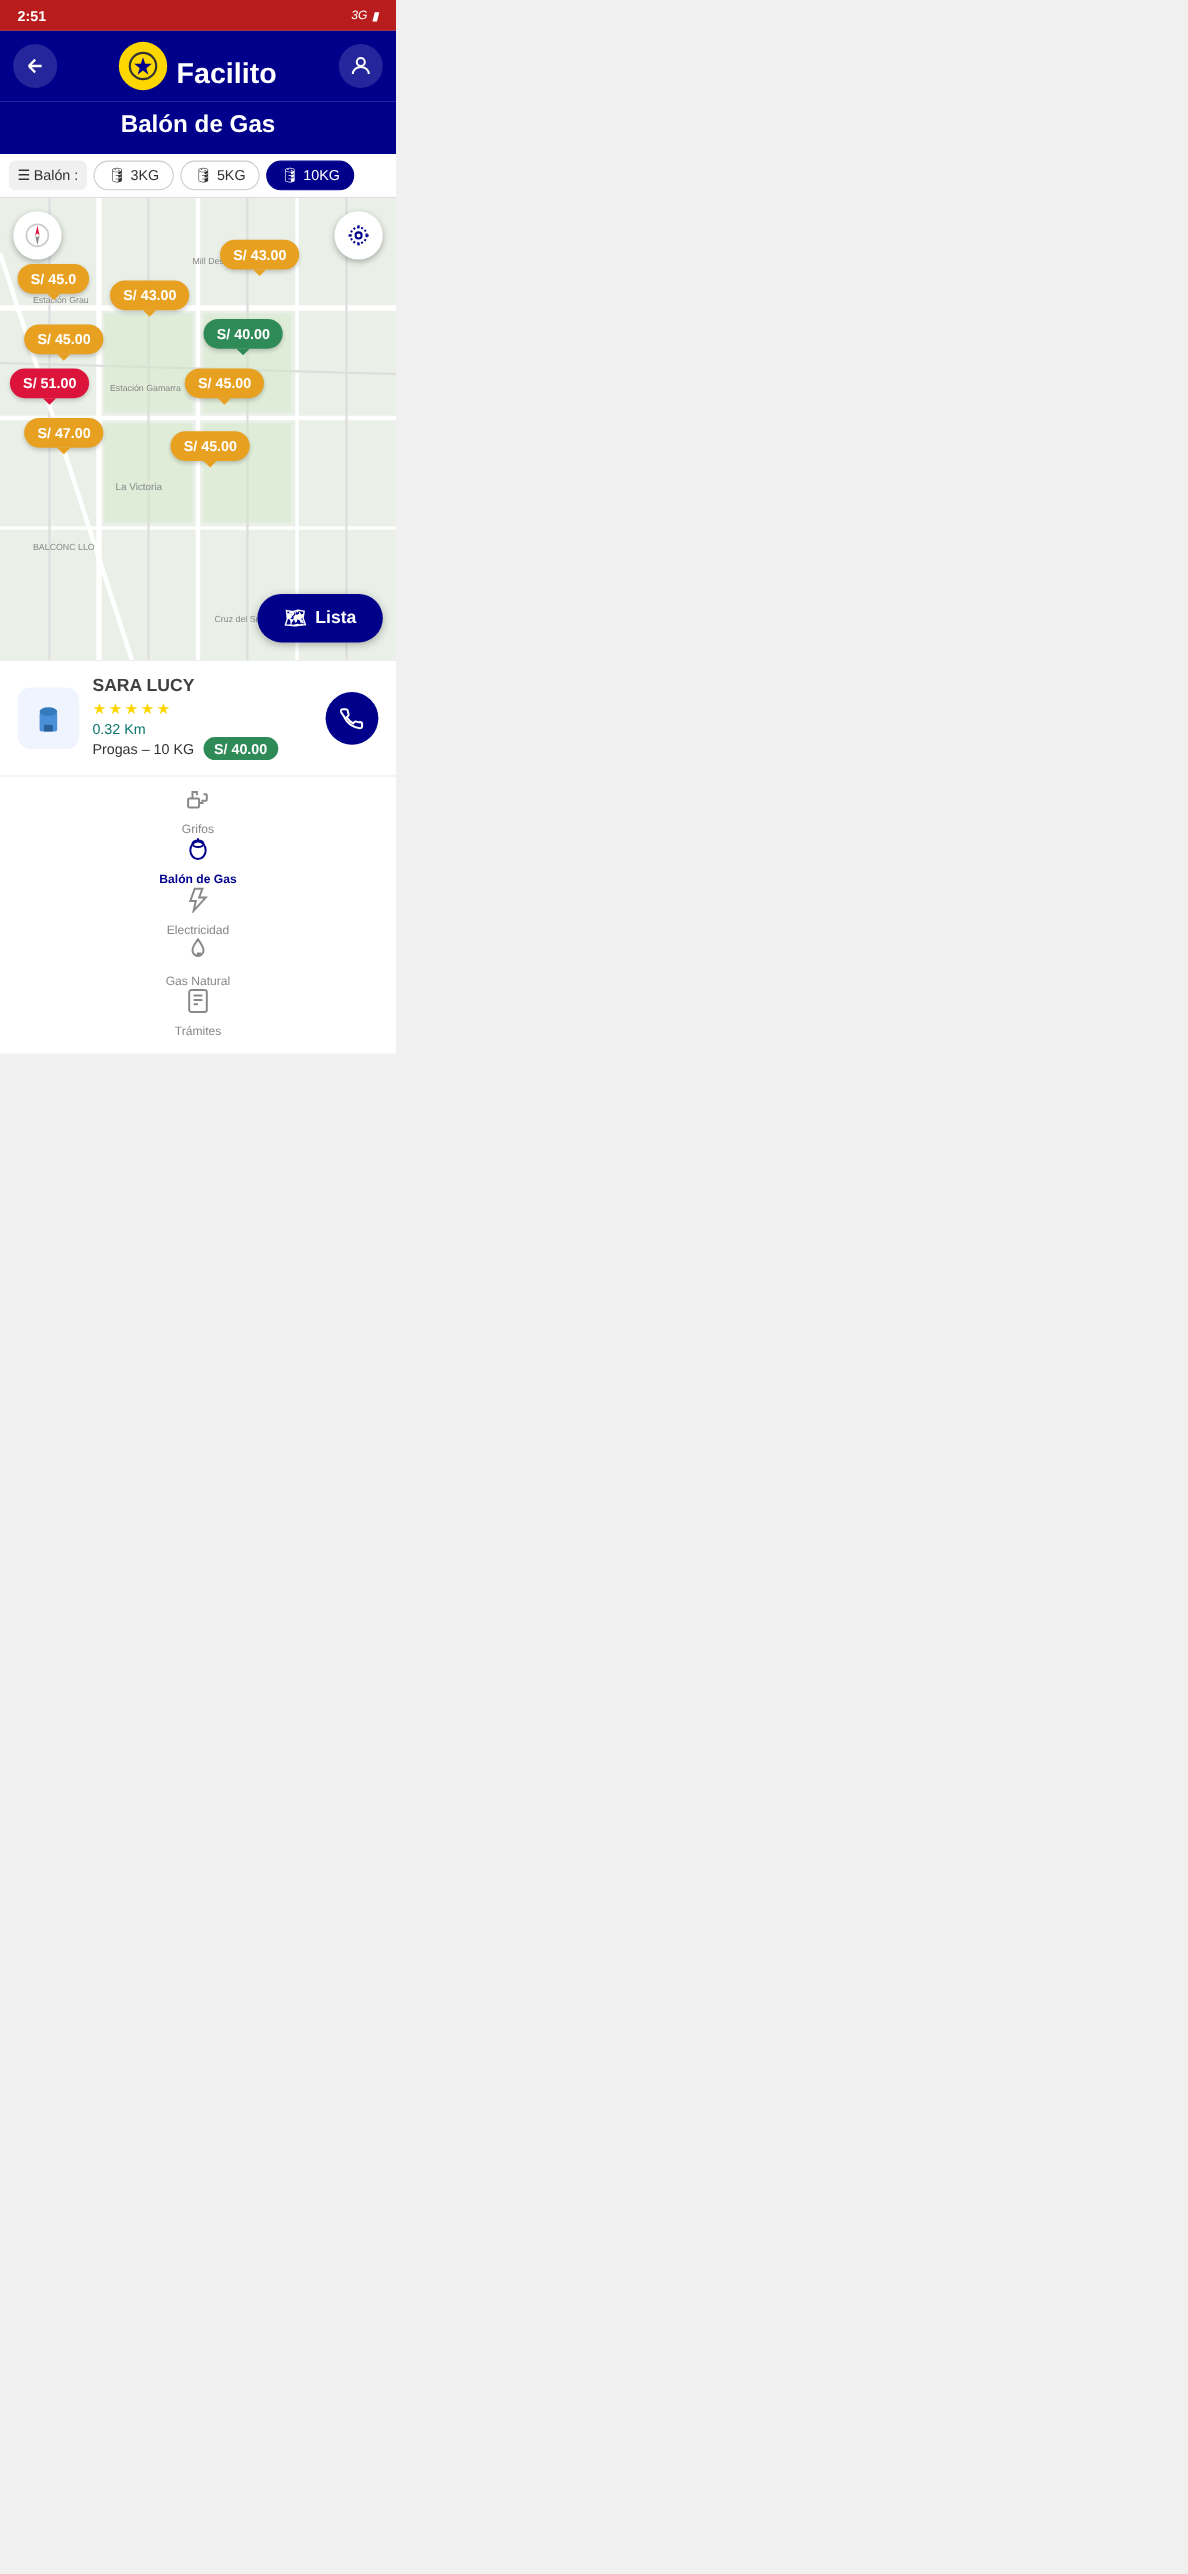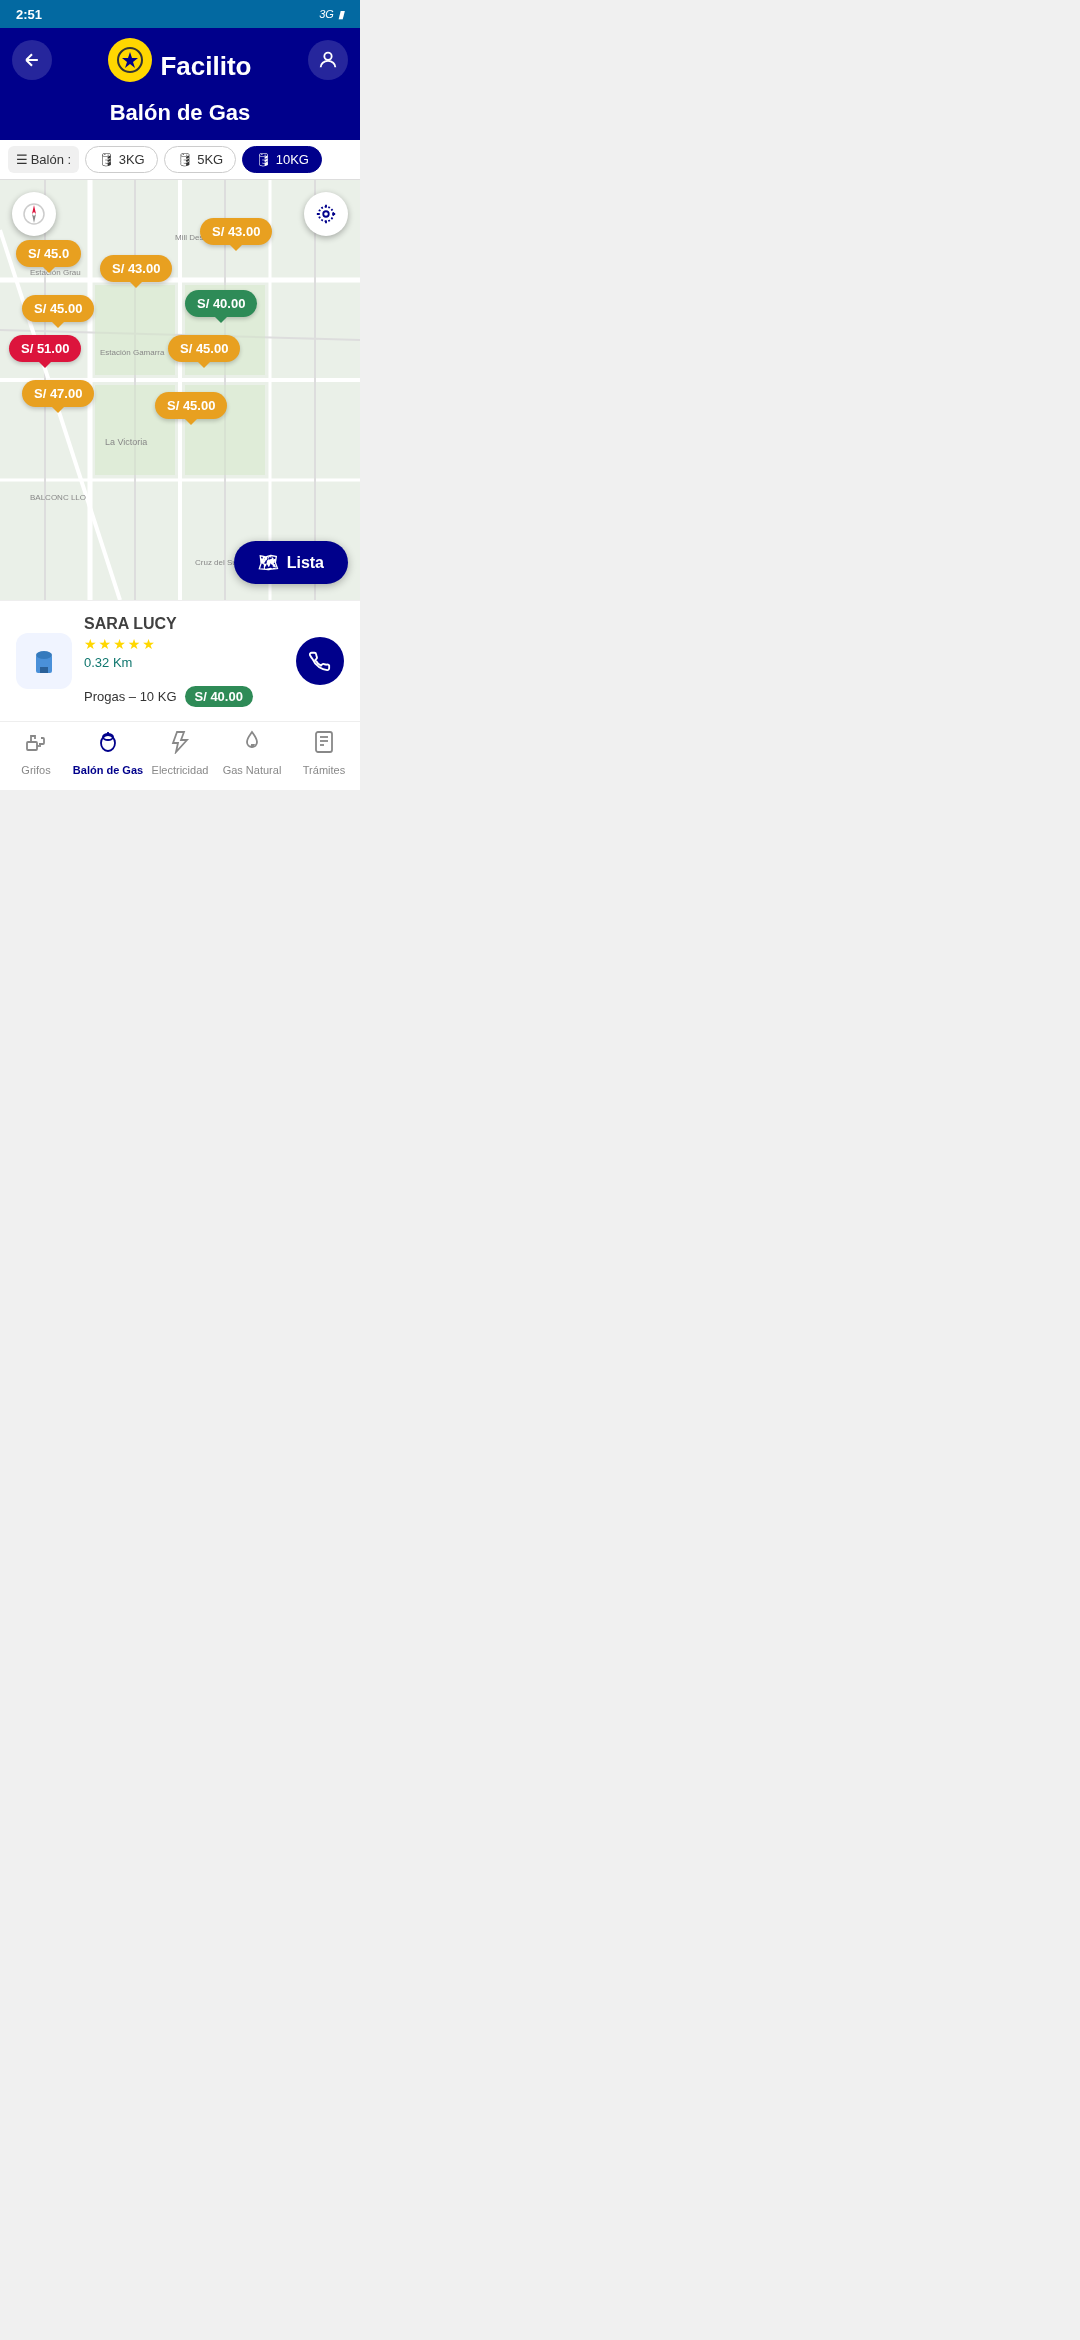--- a/index.html
+++ b/index.html
@@ -8,21 +8,21 @@
       width: 360px;
       min-height: 780px;
       font-family: 'Segoe UI', Arial, sans-serif;
       background: #f0f0f0;
       overflow-x: hidden;
       position: relative;
     }
 
     
     .status-bar {
-      background: #0369a1;
+      background: #b91c1c;
       color: white;
       display: flex;
       justify-content: space-between;
       align-items: center;
       padding: 4px 16px;
       height: 28px;
     }
     .status-time { font-size: 13px; font-weight: bold; }
     .status-icons { display: flex; align-items: center; gap: 4px; font-size: 11px; font-style: italic; }
 
@@ -225,21 +225,21 @@
     .store-stars {
       display: flex; gap: 2px; margin: 3px 0;
     }
     .star { color: #FFD700; font-size: 14px; }
     .store-distance {
       font-size: 13px;
       color: #0f766e;
     }
     .store-product {
       display: flex; align-items: center; gap: 8px;
-      margin-top: 16px;
+      margin-top: 0;
     }
     .store-product-name {
       font-size: 13px;
       color: #333;
     }
     .store-price-badge {
       background: #2E8B57;
       color: white;
       border-radius: 12px;
       padding: 3px 10px;
@@ -260,20 +260,21 @@
     
     .bottom-nav {
       background: white;
       display: flex;
       justify-content: space-around;
       align-items: center;
       padding: 8px 0 14px;
       border-top: 1px solid #eee;
       position: sticky;
       bottom: 0;
+      flex-direction: column;
     }
     .nav-item {
       display: flex;
       flex-direction: column;
       align-items: center;
       gap: 4px;
       cursor: pointer;
       flex: 1;
     }
     .nav-icon { font-size: 22px; color: #888; }

